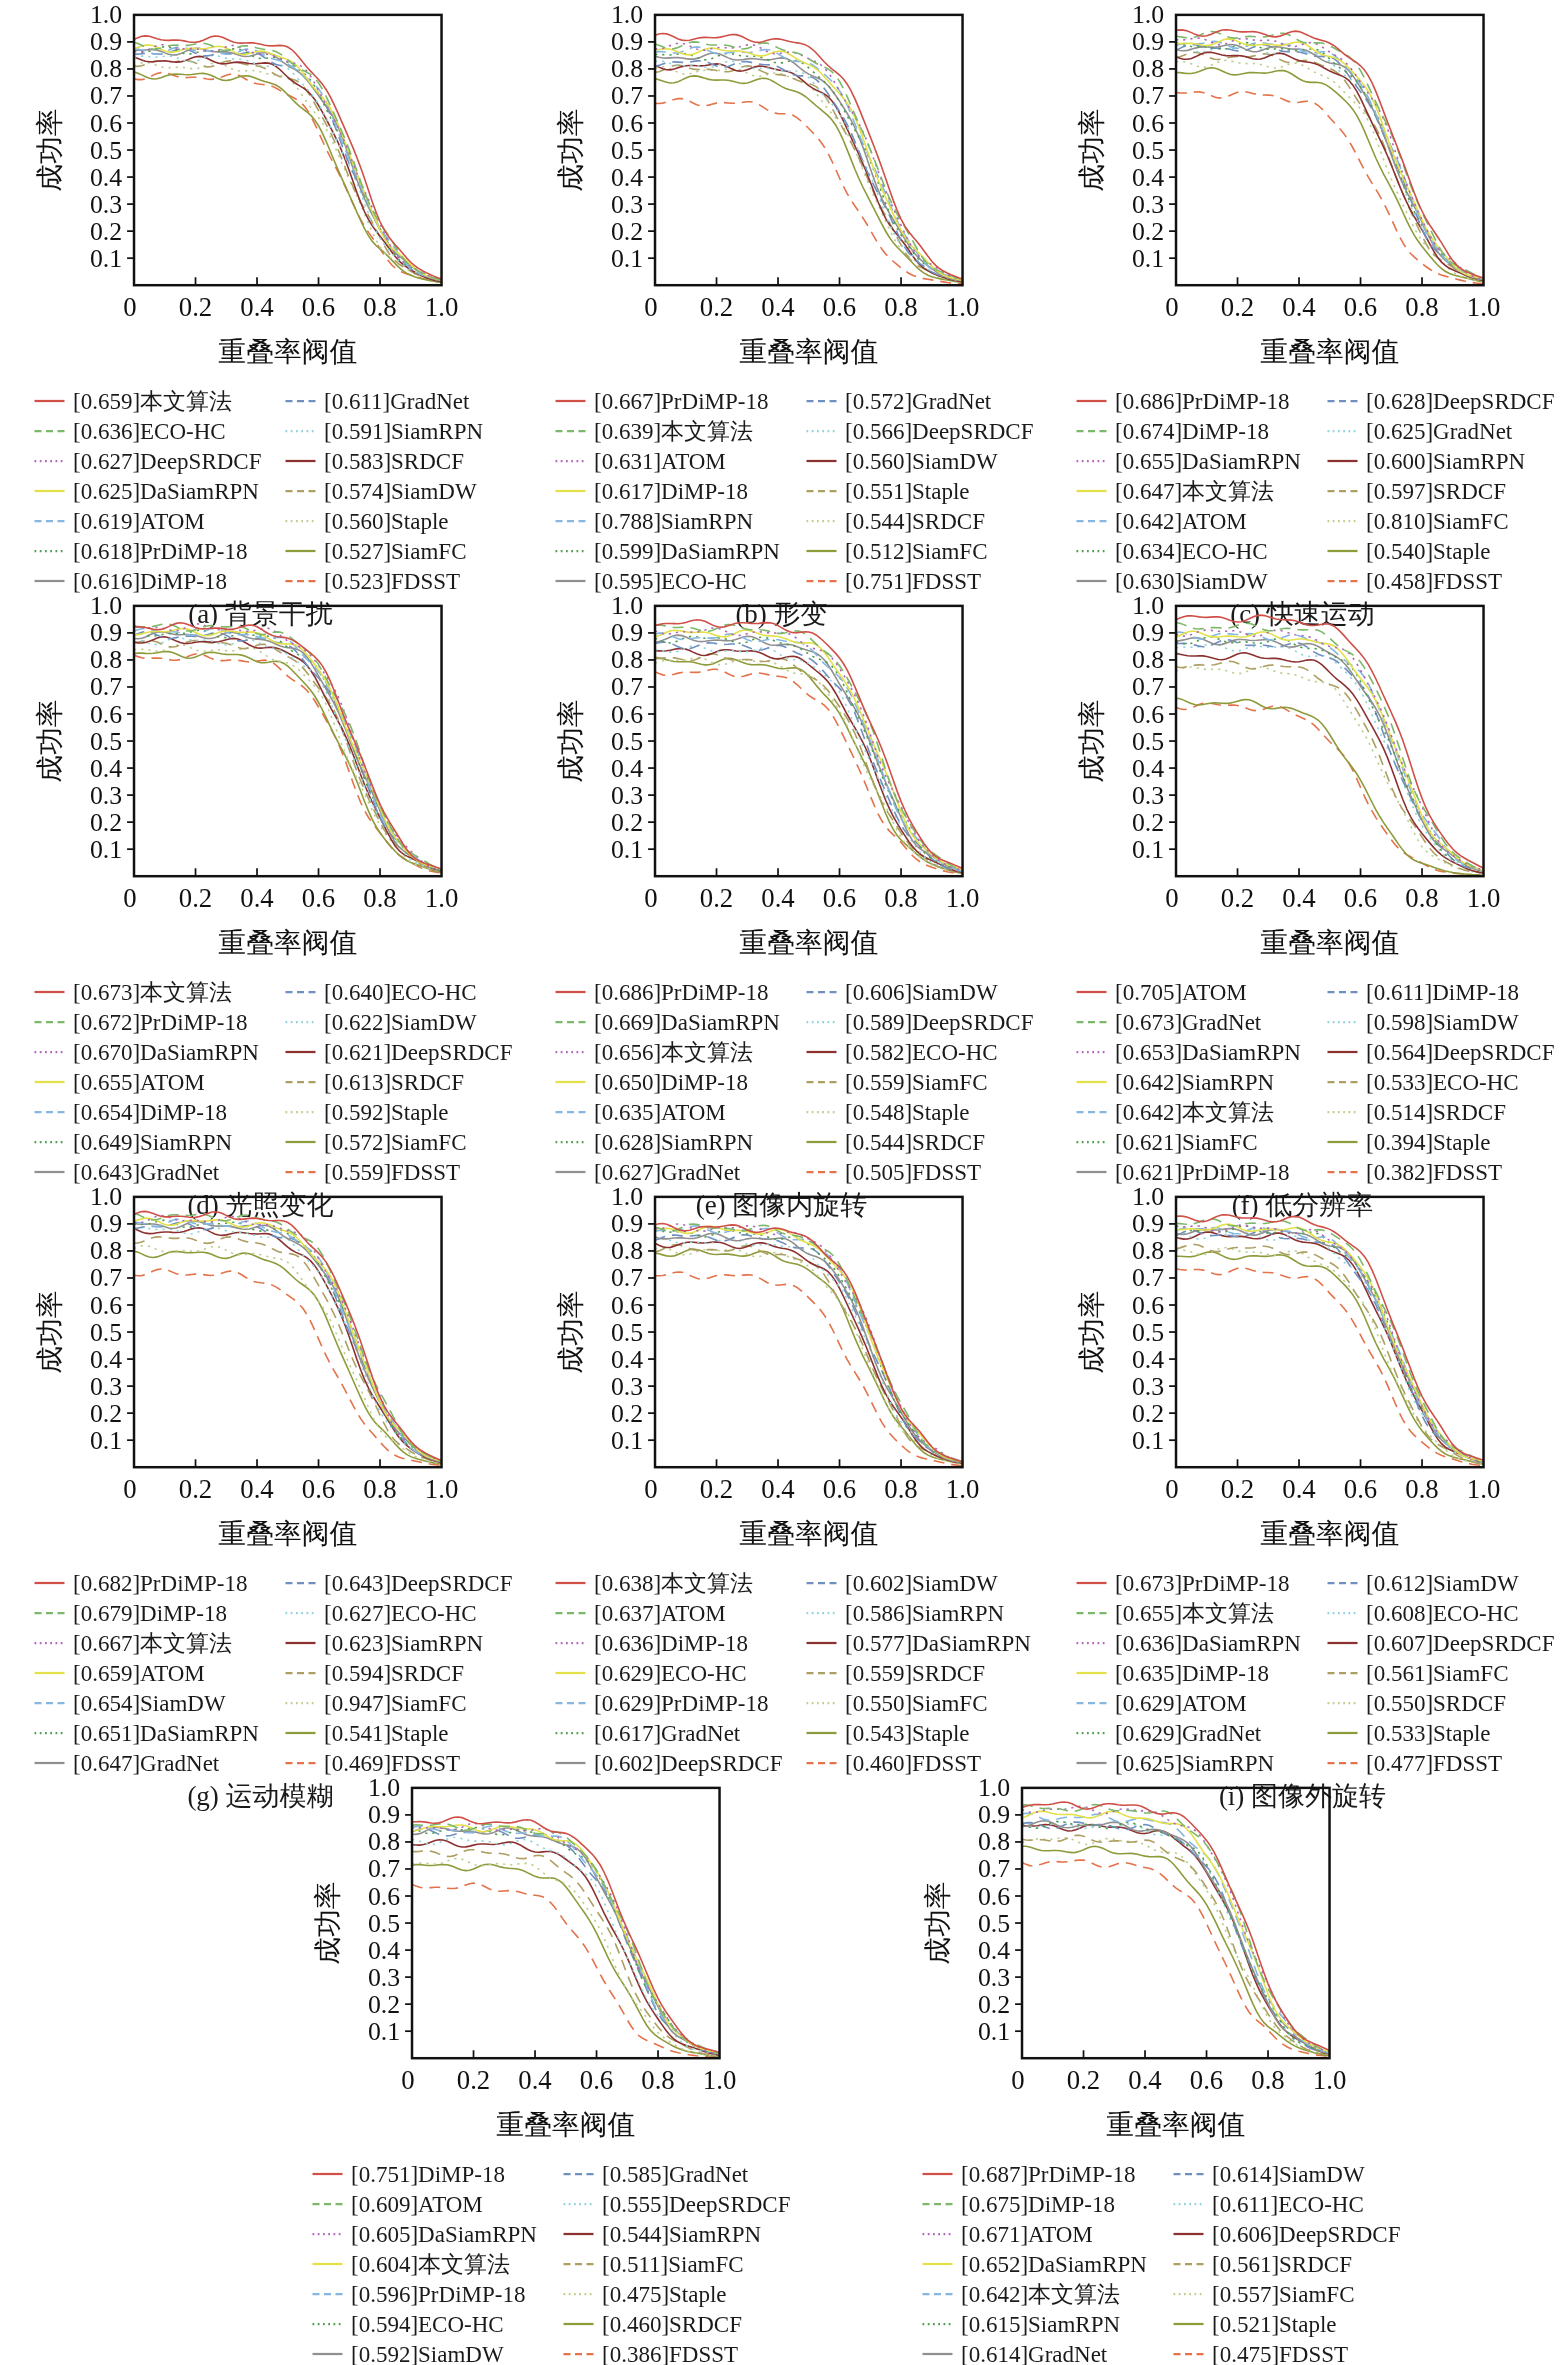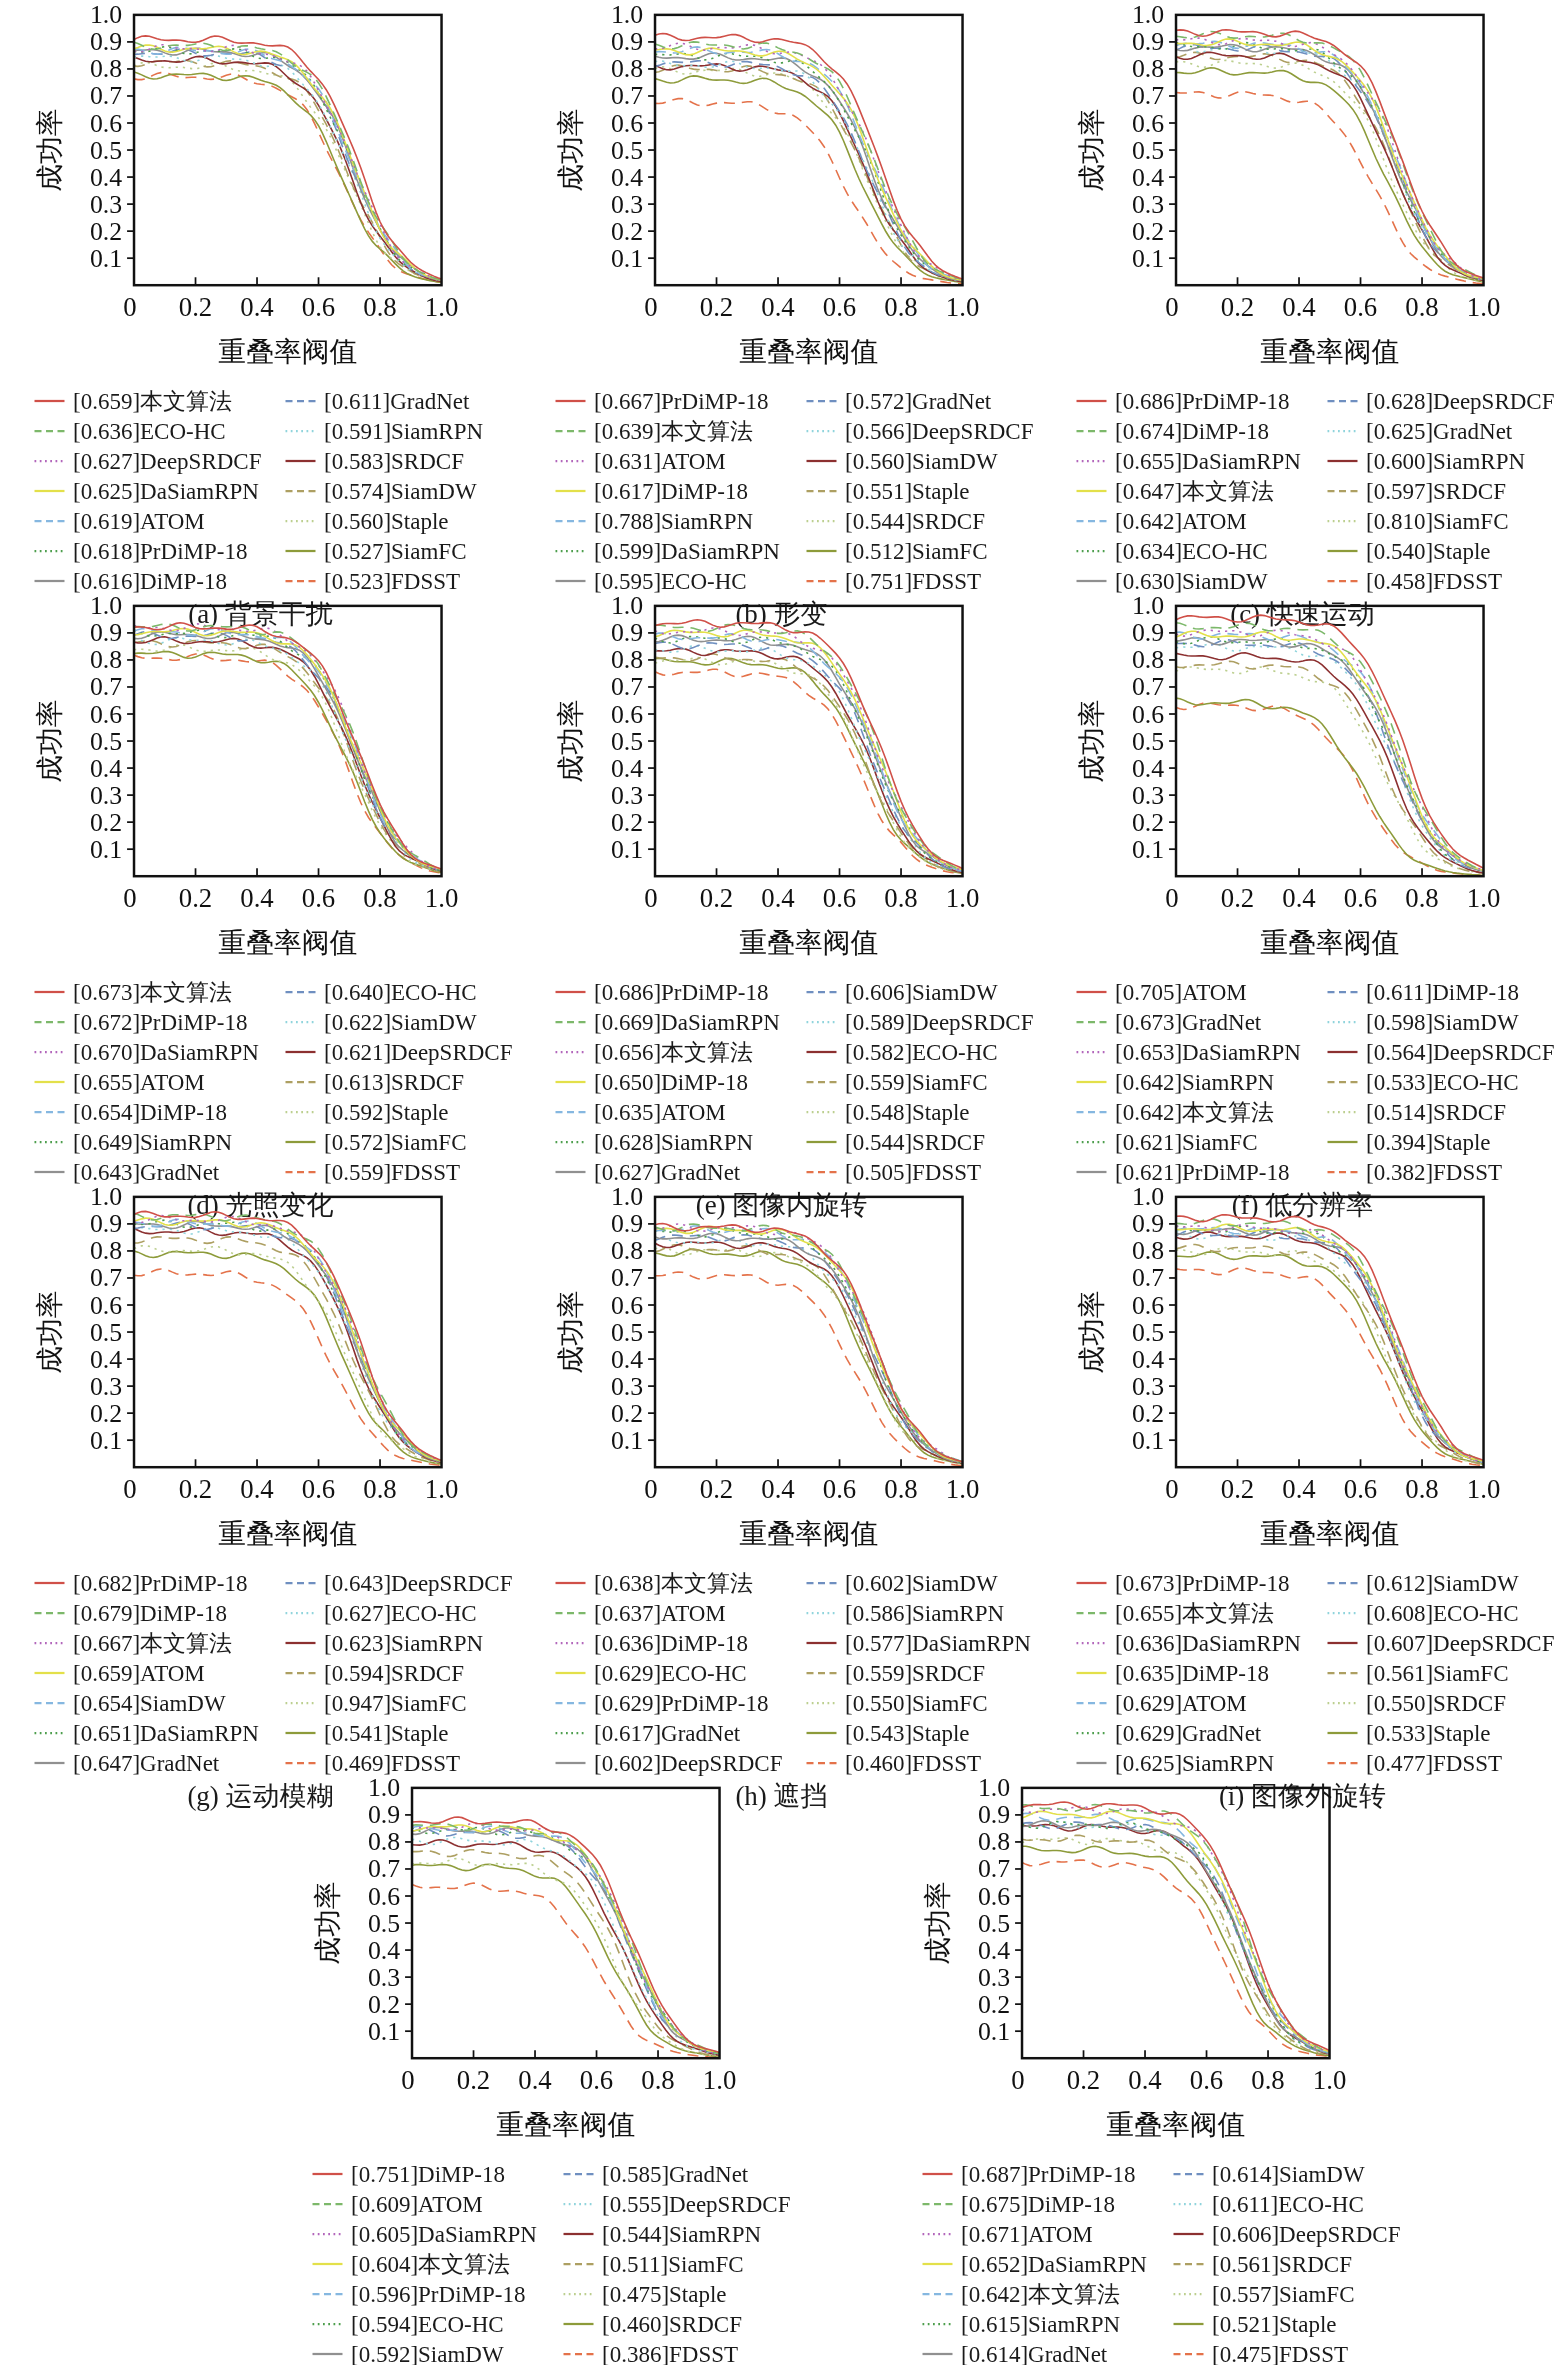--- a/index.html
+++ b/index.html
@@ -1120,21 +1120,20 @@
             </svg>
             <span class="legend-label">[0.543]Staple</span>
           </div>
           <div class="legend-entry">
             <svg width="31" height="6" viewBox="0 0 62 12">
               <line x1="1" y1="6" x2="61" y2="6" stroke="#e4724a" stroke-width="4.5" stroke-dasharray="14 9"></line>
             </svg>
             <span class="legend-label">[0.460]FDSST</span>
           </div>
         </div>
-        <div class="caption">(h) 遮挡</div>
       </div>
       <div class="cell">
         <svg width="521" height="372" viewBox="0 0 1050 750" class="chart-svg">
           <path d="M270.0 175.1L277.8 176.3L285.5 177.3L293.3 177.5L301.0 177.0L308.8 176.4L316.5 176.5L324.3 177.6L332.0 179.9L339.8 182.8L347.5 185.4L355.3 186.8L363.0 186.4L370.8 184.1L378.5 180.6L386.3 176.9L394.0 174.1L401.8 173.0L409.5 173.7L417.3 175.8L425.0 178.3L432.8 180.5L440.5 181.9L448.3 182.4L456.0 182.5L463.8 183.0L471.5 184.3L479.3 186.6L487.0 189.5L494.8 192.2L502.5 193.9L510.3 194.2L518.0 193.2L525.8 191.6L533.5 190.7L541.3 191.4L549.0 194.5L556.8 200.1L564.5 207.5L572.3 216.0L580.0 224.6L587.8 232.7L595.5 240.5L603.3 248.5L611.0 257.5L618.8 268.1L626.5 280.5L634.3 294.3L642.0 308.9L649.8 323.3L657.5 337.2L665.3 350.5L673.0 363.7L680.8 377.5L688.5 392.7L696.3 409.5L704.0 427.7L711.8 446.1L719.5 463.7L727.3 479.3L735.0 492.3L742.8 502.6L750.5 510.8L758.3 517.6L766.0 524.3L773.8 531.0L781.5 537.2L789.3 542.7L797.0 547.2L804.8 550.8L812.5 553.7L820.3 556.2L828.0 558.6L835.8 561.0L843.5 563.4L851.3 565.6L859.0 567.4L866.8 568.9L874.5 570.0L882.3 570.8L890.0 571.3" fill="none" stroke="#e4724a" stroke-width="3.2" stroke-dasharray="22 14"></path>
           <path d="M270.0 149.8L277.8 149.7L285.5 150.1L293.3 150.6L301.0 150.5L308.8 149.2L316.5 146.9L324.3 144.1L332.0 141.8L339.8 140.9L347.5 141.8L355.3 144.6L363.0 148.4L370.8 152.2L378.5 154.9L386.3 155.9L394.0 155.1L401.8 153.1L409.5 150.9L417.3 149.3L425.0 148.6L432.8 148.9L440.5 149.6L448.3 150.0L456.0 149.7L463.8 148.7L471.5 147.4L479.3 146.8L487.0 147.6L494.8 150.1L502.5 154.3L510.3 159.3L518.0 164.0L525.8 167.6L533.5 169.5L541.3 169.9L549.0 169.5L556.8 169.6L564.5 170.9L572.3 174.2L580.0 179.4L587.8 186.0L595.5 193.3L603.3 201.0L611.0 208.9L618.8 217.6L626.5 227.6L634.3 239.8L642.0 254.4L649.8 271.2L657.5 289.3L665.3 307.6L673.0 325.1L680.8 341.1L688.5 355.9L696.3 369.9L704.0 384.0L711.8 399.1L719.5 415.2L727.3 432.1L735.0 449.0L742.8 464.9L750.5 479.1L758.3 491.2L766.0 501.6L773.8 510.9L781.5 519.8L789.3 528.2L797.0 536.0L804.8 542.6L812.5 547.8L820.3 551.6L828.0 554.4L835.8 556.5L843.5 558.3L851.3 560.1L859.0 562.1L866.8 564.1L874.5 566.0L882.3 567.6L890.0 569.0" fill="none" stroke="#8d9b3a" stroke-width="3.2"></path>
           <path d="M270.0 137.4L277.8 137.0L285.5 137.3L293.3 138.8L301.0 141.2L308.8 144.0L316.5 146.0L324.3 146.6L332.0 145.3L339.8 142.3L347.5 138.5L355.3 135.0L363.0 132.7L370.8 132.3L378.5 133.6L386.3 136.0L394.0 138.5L401.8 140.3L409.5 141.2L417.3 141.2L425.0 141.0L432.8 141.2L440.5 142.2L448.3 144.1L456.0 146.1L463.8 147.6L471.5 147.8L479.3 146.4L487.0 143.8L494.8 141.0L502.5 138.9L510.3 138.7L518.0 140.6L525.8 144.5L533.5 149.7L541.3 155.0L549.0 159.7L556.8 163.5L564.5 166.6L572.3 169.6L580.0 173.4L587.8 178.6L595.5 185.3L603.3 193.2L611.0 201.5L618.8 209.9L626.5 218.0L634.3 226.4L642.0 235.9L649.8 247.5L657.5 261.8L665.3 279.2L673.0 299.0L680.8 320.2L688.5 341.4L696.3 361.4L704.0 379.8L711.8 396.4L719.5 411.9L727.3 426.8L735.0 441.5L742.8 456.2L750.5 470.4L758.3 483.3L766.0 494.3L773.8 503.3L781.5 510.9L789.3 518.0L797.0 525.2L804.8 532.5L812.5 539.7L820.3 546.2L828.0 551.8L835.8 556.1L843.5 559.2L851.3 561.3L859.0 562.9L866.8 564.2L874.5 565.5L882.3 566.7L890.0 567.9" fill="none" stroke="#bccf8f" stroke-width="3.2" stroke-dasharray="4.5 10"></path>
           <path d="M270.0 134.4L277.8 132.8L285.5 130.3L293.3 127.7L301.0 126.0L308.8 125.9L316.5 127.6L324.3 130.9L332.0 134.9L339.8 138.3L347.5 140.2L355.3 140.3L363.0 138.8L370.8 136.4L378.5 134.1L386.3 132.5L394.0 132.1L401.8 132.4L409.5 133.0L417.3 133.1L425.0 132.4L432.8 131.1L440.5 129.9L448.3 129.4L456.0 130.4L463.8 133.1L471.5 137.0L479.3 141.2L487.0 144.7L494.8 146.5L502.5 146.4L510.3 144.9L518.0 142.8L525.8 141.3L533.5 141.2L541.3 142.8L549.0 146.0L556.8 150.0L564.5 154.2L572.3 158.3L580.0 162.3L587.8 166.8L595.5 172.6L603.3 180.4L611.0 190.4L618.8 202.1L626.5 214.8L634.3 227.6L642.0 239.8L649.8 251.2L657.5 262.3L665.3 274.1L673.0 287.5L680.8 303.2L688.5 321.3L696.3 341.2L704.0 361.7L711.8 381.8L719.5 400.7L727.3 418.1L735.0 434.2L742.8 449.6L750.5 464.6L758.3 479.3L766.0 493.4L773.8 506.1L781.5 516.2L789.3 523.3L797.0 528.5L804.8 532.7L812.5 536.7L820.3 541.0L828.0 545.6L835.8 550.3L843.5 554.7L851.3 558.4L859.0 561.4L866.8 563.7L874.5 565.4L882.3 566.8L890.0 567.9" fill="none" stroke="#ad9f62" stroke-width="3.2" stroke-dasharray="22 14"></path>
           <path d="M270.0 111.3L277.8 113.7L285.5 115.1L293.3 114.9L301.0 112.8L308.8 109.3L316.5 105.4L324.3 102.3L332.0 100.8L339.8 101.1L347.5 103.1L355.3 105.7L363.0 108.1L370.8 109.7L378.5 110.1L386.3 109.9L394.0 109.5L401.8 109.7L409.5 110.7L417.3 112.3L425.0 113.8L432.8 114.5L440.5 113.7L448.3 111.4L456.0 108.2L463.8 105.1L471.5 103.1L479.3 103.1L487.0 105.1L494.8 108.7L502.5 112.9L510.3 116.8L518.0 119.6L525.8 121.2L533.5 121.9L541.3 122.5L549.0 123.7L556.8 126.1L564.5 129.5L572.3 133.5L580.0 137.4L587.8 140.8L595.5 143.7L603.3 146.8L611.0 151.1L618.8 157.7L626.5 167.1L634.3 179.6L642.0 194.5L649.8 210.8L657.5 227.4L665.3 243.6L673.0 259.2L680.8 274.6L688.5 290.4L696.3 307.3L704.0 325.6L711.8 345.0L719.5 364.8L727.3 383.9L735.0 401.7L742.8 417.9L750.5 432.7L758.3 446.8L766.0 460.9L773.8 475.5L781.5 490.3L789.3 504.8L797.0 517.4L804.8 527.0L812.5 533.9L820.3 538.7L828.0 542.4L835.8 545.8L843.5 549.1L851.3 552.5L859.0 555.8L866.8 558.9L874.5 561.4L882.3 563.5L890.0 565.1" fill="none" stroke="#8c3030" stroke-width="3.2"></path>
           <path d="M270.0 100.3L277.8 101.0L285.5 103.5L293.3 107.1L301.0 110.9L308.8 113.8L316.5 115.0L324.3 114.3L332.0 112.1L339.8 109.4L347.5 107.1L355.3 105.8L363.0 105.6L370.8 106.1L378.5 106.6L386.3 106.5L394.0 105.6L401.8 104.3L409.5 103.2L417.3 103.2L425.0 104.6L432.8 107.6L440.5 111.3L448.3 114.9L456.0 117.2L463.8 117.7L471.5 116.3L479.3 113.6L487.0 110.7L494.8 108.6L502.5 108.0L510.3 109.0L518.0 111.2L525.8 113.8L533.5 116.1L541.3 118.0L549.0 119.6L556.8 121.6L564.5 124.6L572.3 129.3L580.0 135.6L587.8 143.0L595.5 150.6L603.3 157.6L611.0 163.5L618.8 168.7L626.5 173.8L634.3 180.2L642.0 188.8L649.8 200.4L657.5 215.0L665.3 232.0L673.0 250.4L680.8 269.4L688.5 288.2L696.3 306.9L704.0 325.8L711.8 345.2L719.5 365.4L727.3 386.0L735.0 406.4L742.8 425.5L750.5 442.2L758.3 456.2L766.0 467.6L773.8 477.1L781.5 485.8L789.3 494.8L797.0 505.1L804.8 516.2L812.5 526.4L820.3 535.1L828.0 541.9L835.8 547.1L843.5 551.1L851.3 554.3L859.0 557.1L866.8 559.7L874.5 562.1L882.3 564.2L890.0 565.9" fill="none" stroke="#8fd4dc" stroke-width="3.2" stroke-dasharray="4.5 10"></path>
           <path d="M270.0 108.4L277.8 104.6L285.5 100.9L293.3 98.4L301.0 97.7L308.8 98.8L316.5 101.3L324.3 104.1L332.0 106.4L339.8 107.6L347.5 107.7L355.3 107.2L363.0 106.8L370.8 107.0L378.5 108.1L386.3 109.5L394.0 110.5L401.8 110.5L409.5 109.0L417.3 106.2L425.0 102.9L432.8 100.0L440.5 98.5L448.3 99.1L456.0 101.6L463.8 105.4L471.5 109.2L479.3 112.3L487.0 114.0L494.8 114.3L502.5 113.9L510.3 113.5L518.0 113.8L525.8 115.1L533.5 117.1L541.3 119.3L549.0 121.0L556.8 121.9L564.5 122.3L572.3 122.9L580.0 124.6L587.8 128.6L595.5 135.1L603.3 144.1L611.0 154.8L618.8 166.1L626.5 177.2L634.3 187.7L642.0 197.6L649.8 207.7L657.5 219.0L665.3 232.2L673.0 247.6L680.8 264.9L688.5 283.4L696.3 302.1L704.0 320.6L711.8 338.5L719.5 356.3L727.3 374.5L735.0 393.6L742.8 413.5L750.5 433.8L758.3 453.4L766.0 471.1L773.8 486.0L781.5 497.6L789.3 506.3L797.0 512.8L804.8 518.7L812.5 525.0L820.3 531.5L828.0 537.9L835.8 543.7L843.5 548.5L851.3 552.5L859.0 555.6L866.8 558.3L874.5 560.7L882.3 563.0L890.0 565.1" fill="none" stroke="#6f8fc0" stroke-width="3.2" stroke-dasharray="22 14"></path>

